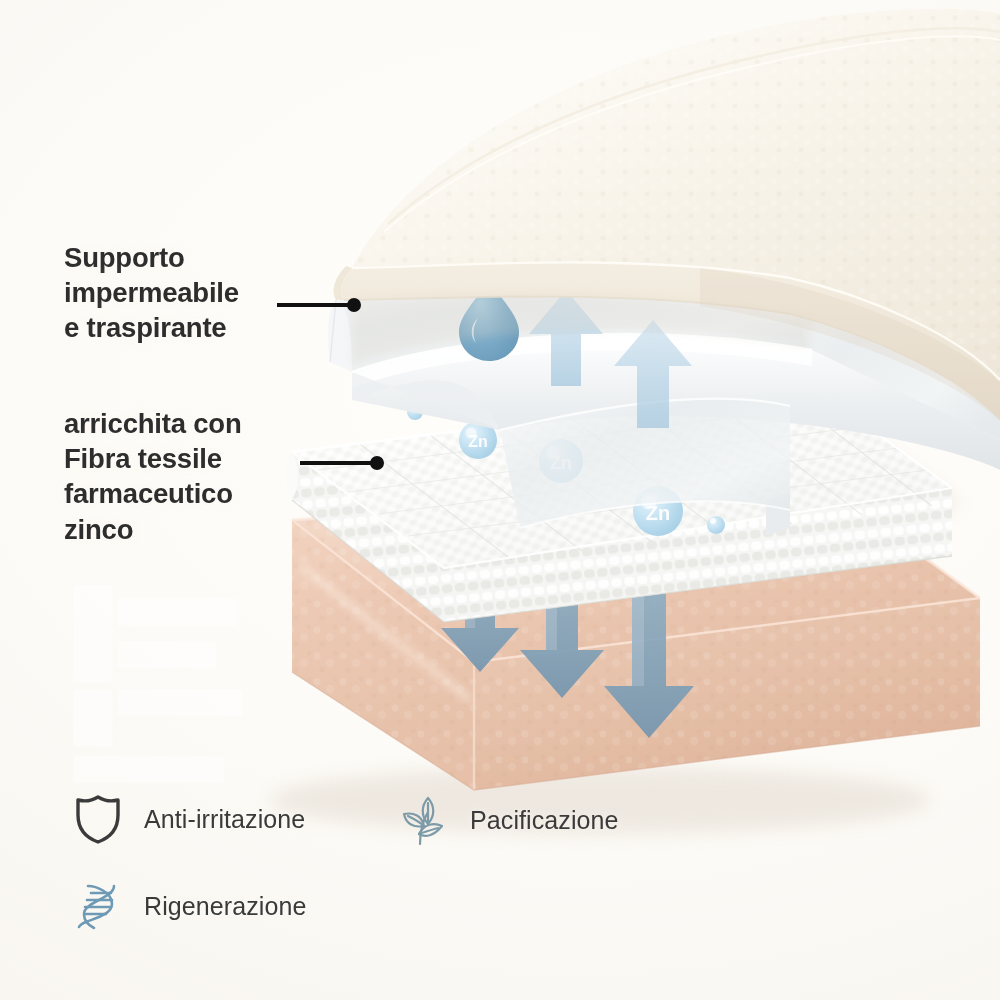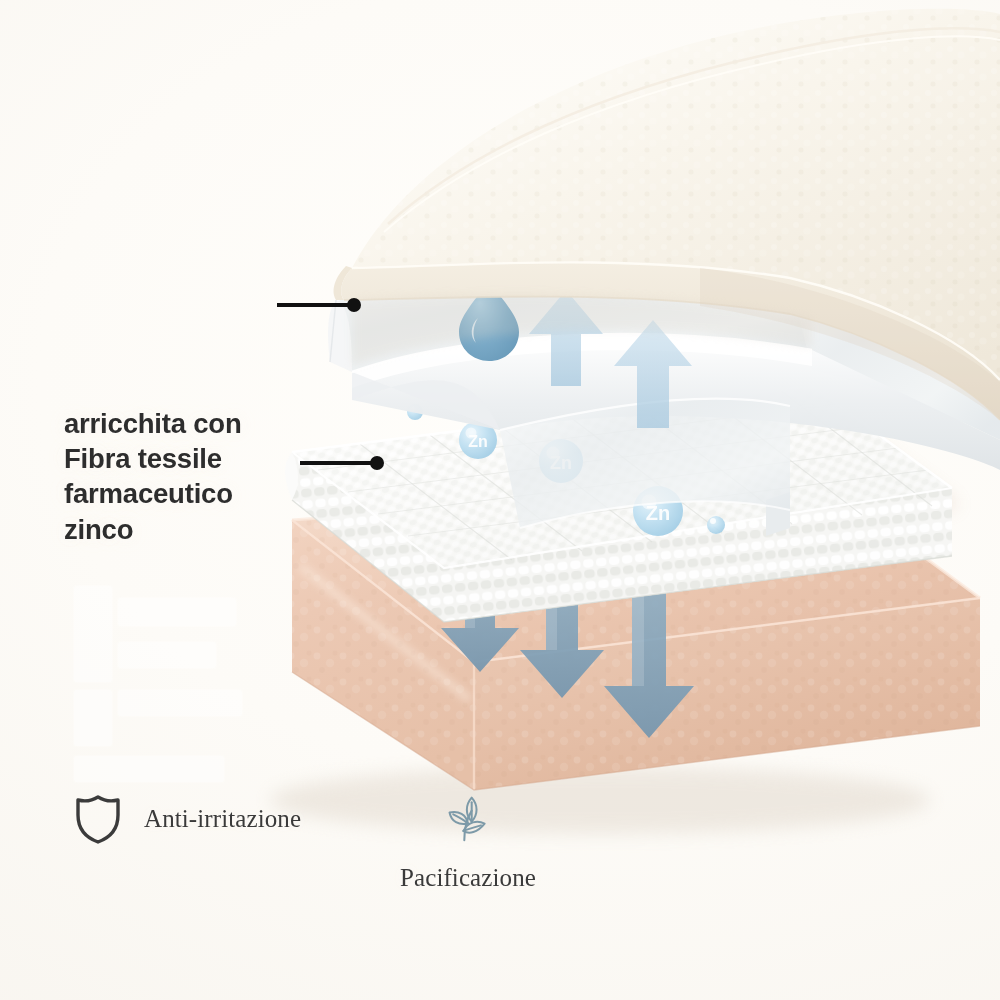--- a/index.html
+++ b/index.html
@@ -42,24 +42,23 @@
   
   .benefit {
     position:absolute;
     display:flex; align-items:center; gap:22px;
   }
   .benefit .bi { width:48px; height:52px; flex:0 0 48px; display:block; }
   .benefit .btxt {
     font-size:25px; color:#3a3a3a; letter-spacing:.1px;
     text-shadow:0 0 12px rgba(253,251,247,.95);
     white-space:nowrap;
-    font-family:Liberation Serif, serif;
   }
   #benefit-0 { left:74px;  top:793px; }
-  #benefit-1 { left:400px; top:794px;flex-direction:column; }
+  #benefit-1 { left:400px; top:794px; }
   #benefit-2 { left:74px;  top:880px; }
 </style>
 </head>
 <body>
 
 <div id="stage">
 
   <div class="ghost">
     <i style="left:22px;  top:0;   width:38px; height:96px;"></i>
     <i style="left:22px;  top:104px;width:38px; height:56px;"></i>
@@ -371,20 +370,25 @@
         <line x1="277" y1="305" x2="352" y2="305" stroke="#111111" stroke-width="4.2"></line>
         <circle cx="354" cy="305" r="7" fill="#111111"></circle>
       </g>
       <g>
         <line x1="300" y1="463" x2="374" y2="463" stroke="#111111" stroke-width="4.2"></line>
         <circle cx="377" cy="463" r="7" fill="#111111"></circle>
       </g>
     </g>
   </svg>
 
+  <div class="lbl" id="label-1">
+    <div>Supporto</div>
+    <div>impermeabile</div>
+    <div>e traspirante</div>
+  </div>
 
   <div class="lbl" id="label-2">
     <div>arricchita con</div>
     <div>Fibra tessile</div>
     <div>farmaceutico</div>
     <div>zinco</div>
   </div>
 
   <div class="benefit" id="benefit-0">
     <svg class="bi" viewBox="0 0 48 52">
@@ -402,14 +406,27 @@
         <path d="M28,9 C28,16 28,24 28,30"></path>
         <path d="M4,20 C14,18 22,22 24,32 C14,34 6,30 4,20 Z"></path>
         <path d="M8,22 C14,25 20,28 24,32"></path>
         <path d="M42,32 C34,42 25,44 19,40 C24,30 34,28 42,32 Z"></path>
         <path d="M38,34 C31,36 24,38 19,40"></path>
       </g>
     </svg>
     <span class="btxt">Pacificazione</span>
   </div>
 
+  <div class="benefit" id="benefit-2">
+    <svg class="bi" viewBox="0 0 48 52">
+      <g fill="none" stroke="#6e9ab5" stroke-width="2.6" stroke-linecap="round">
+        <path d="M40,6 C40,18 10,22 10,34 C10,42 16,46 20,48"></path>
+        <path d="M14,6 C22,6 38,12 38,24 C38,34 22,38 12,42 C9,43 6,45 5,47"></path>
+        <path d="M17,13 h20"></path>
+        <path d="M13,20 h25"></path>
+        <path d="M11,27 h25"></path>
+        <path d="M12,34 h20"></path>
+      </g>
+    </svg>
+    <span class="btxt">Rigenerazione</span>
+  </div>
 
 </div>
 
 </body></html>

